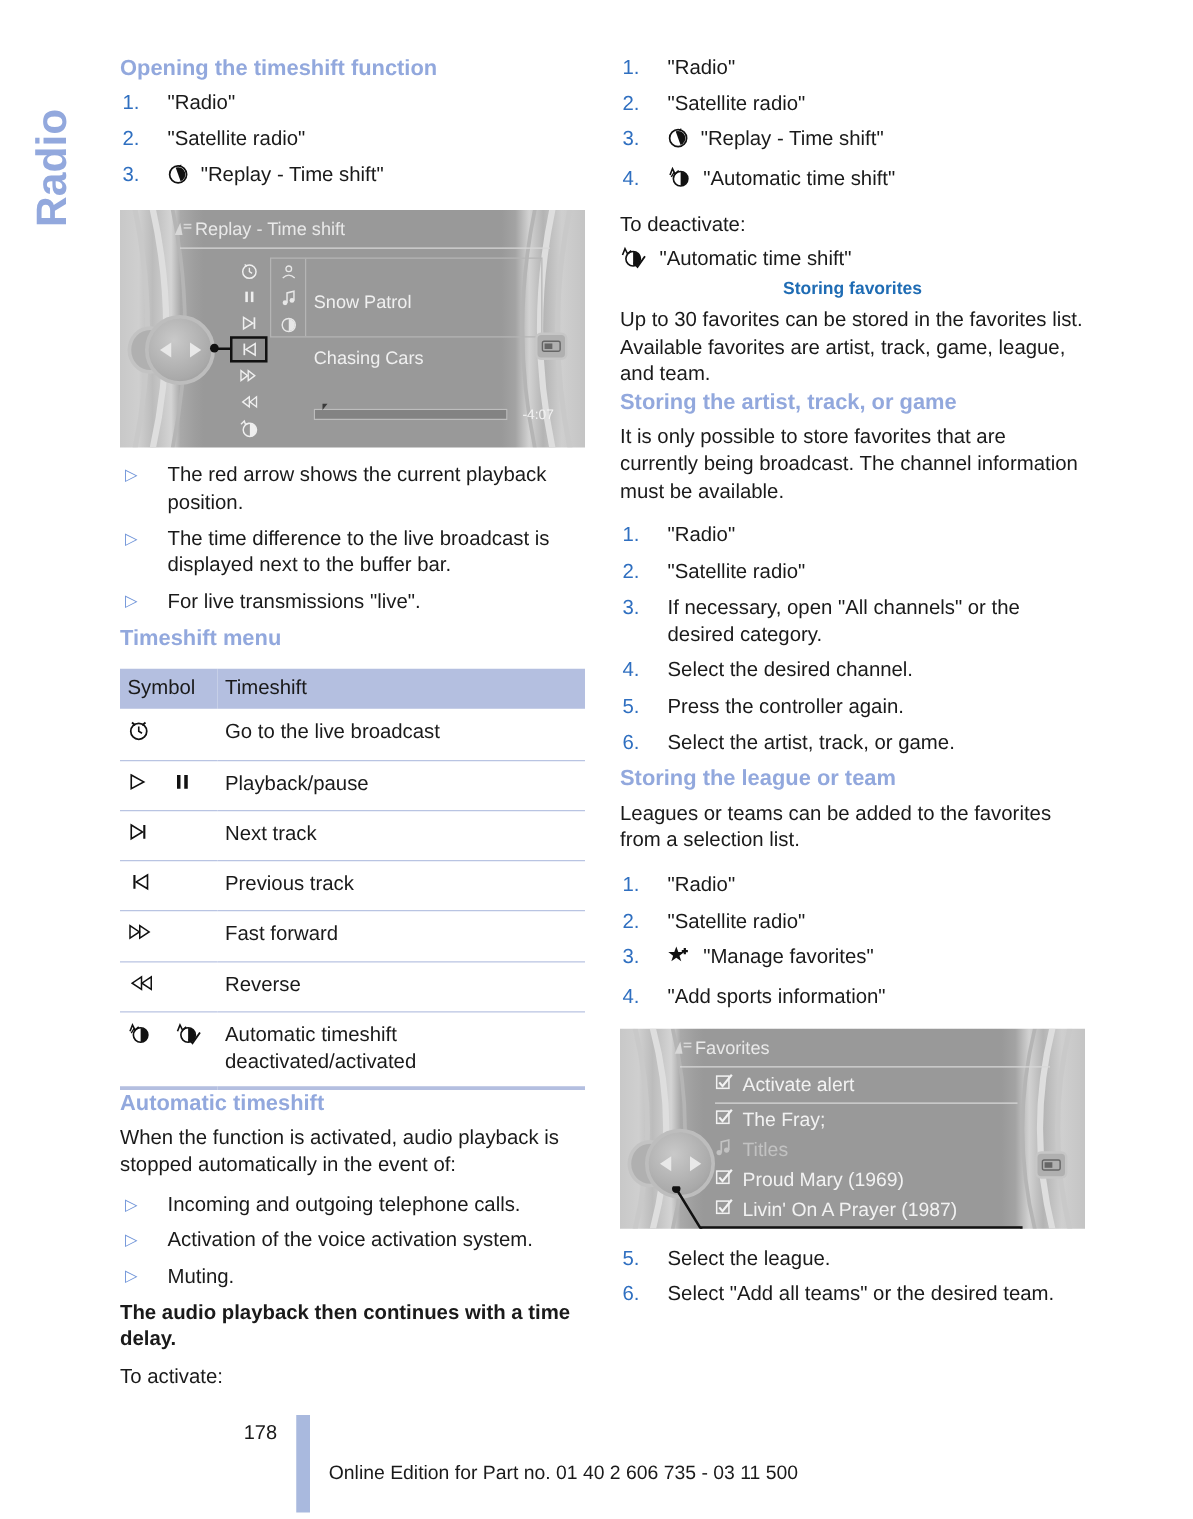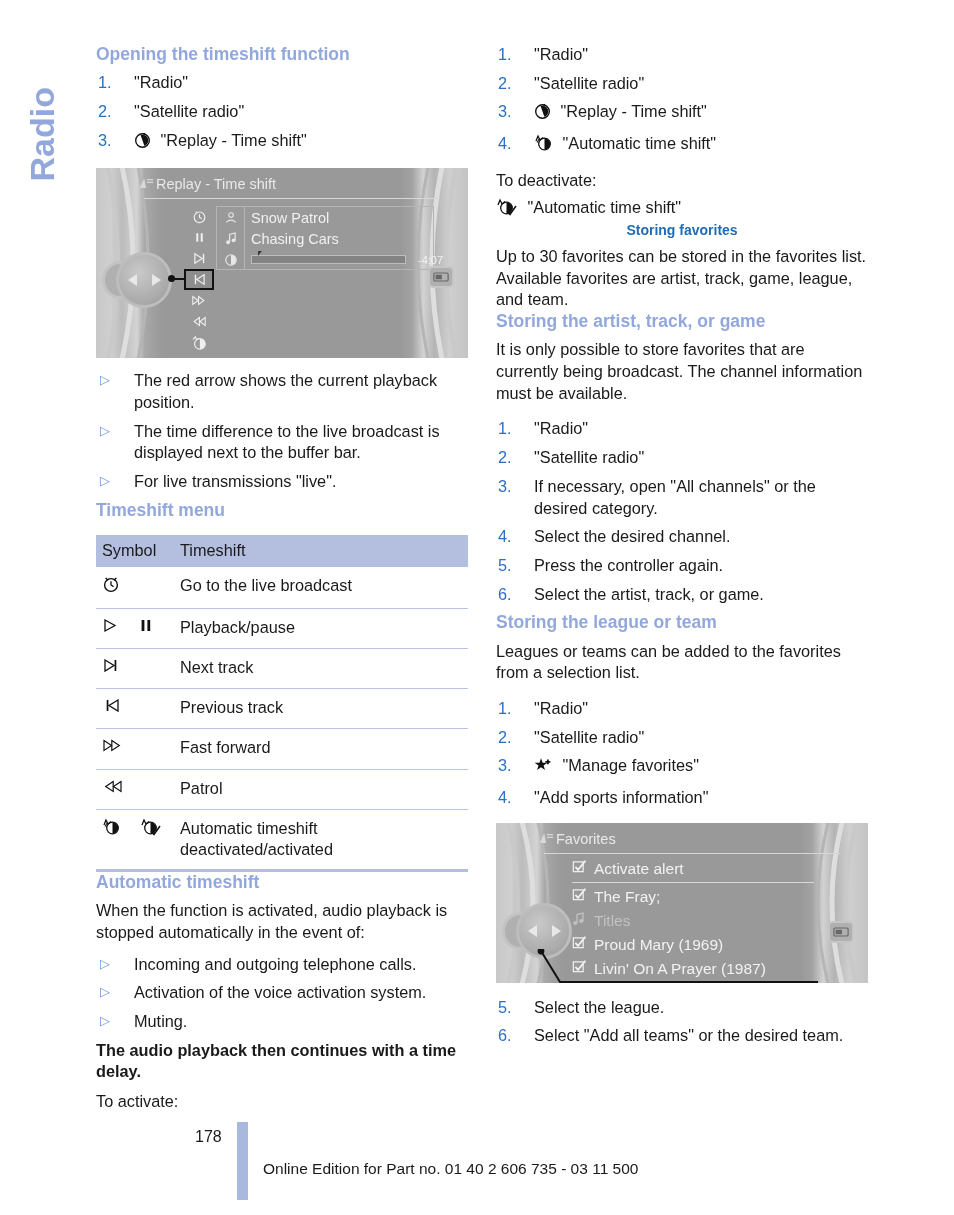--- a/index.html
+++ b/index.html
@@ -177,20 +177,21 @@
     height: 21px;
     display: flex; align-items: center; justify-content: center;
     color: #e7e7e7; font-size: 13px;
   }
   .ts-box .lines { position: absolute; left: 34px; top: 0; right: 4px; }
   .ts-box .lines .ln {
     height: 21px;
     display: flex; align-items: center;
     color: #f0f0f0;
     font-size: 14.5px;
+    margin-top: 24px;
   }
   .ts-bar-wrap {
     display: flex; align-items: center; width: 100%;
   }
   .ts-bar {
     position: relative;
     flex: 0 0 155px;
     height: 9px;
     background: #838383;
     border: 1px solid #bdbdbd;
@@ -297,21 +298,21 @@
     width: 78px;
     font-size: 17px;
     color: #111;
     white-space: nowrap;
   }
   table.symtable td.sym .s2 { margin-left: 14px; }
 
   
   .footer {
     position: absolute;
-    left: 0; bottom: 15px;
+    left: 0; bottom: 5px;
     width: 776px;
     height: 86px;
   }
   .footer .pagenum {
     position: absolute;
     left: 195px; top: 14px;
     font-size: 16px;
     color: #1a1a1a;
   }
   .footer .bar {
@@ -571,21 +572,21 @@
         </tr>
         <tr>
           <td class="sym">
             <span>
               <svg width="21" height="15" viewBox="0 0 21 15">
                   <path d="M19 2.5 L11.5 7.5 L19 12.5 Z" fill="none" stroke="#111" stroke-width="1.2"></path>
                   <path d="M11.2 2.5 L3.7 7.5 L11.2 12.5 Z" fill="none" stroke="#111" stroke-width="1.2"></path>
                 </svg>
             </span>
           </td>
-          <td>Patrol</td>
+          <td>Reverse</td>
         </tr>
         <tr>
           <td class="sym">
             <span>
               <svg width="19" height="18" viewBox="0 0 19 18">
                   <circle cx="10.5" cy="10" r="5.8" fill="none" stroke="#111" stroke-width="1.3"></circle>
                   <path d="M10.5 4.3 A5.7 5.7 0 0 1 10.5 15.7 Z" fill="#111"></path>
                   <path d="M2 7 L4 2 L6 6 L9 3.5" stroke="#111" stroke-width="1.3" fill="none"></path>
                   <path d="M3 8.5 L5.5 4.5" stroke="#111" stroke-width="1.1" fill="none"></path>
                 </svg>

